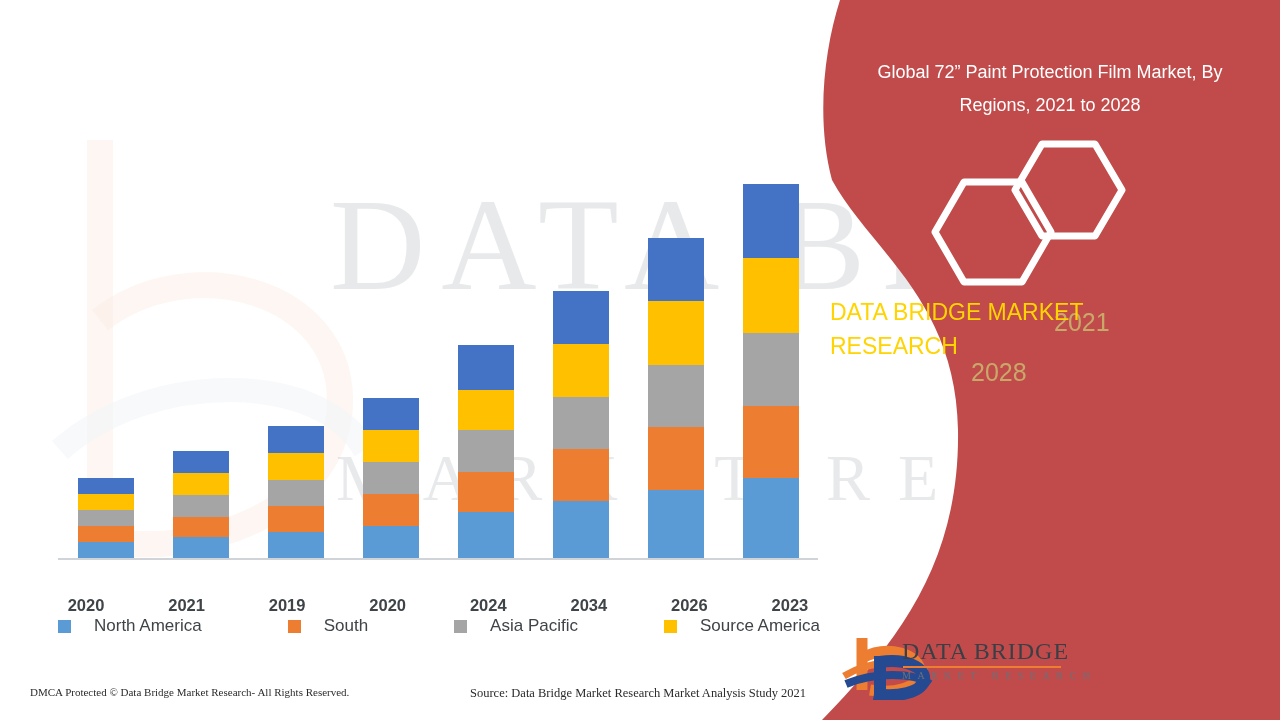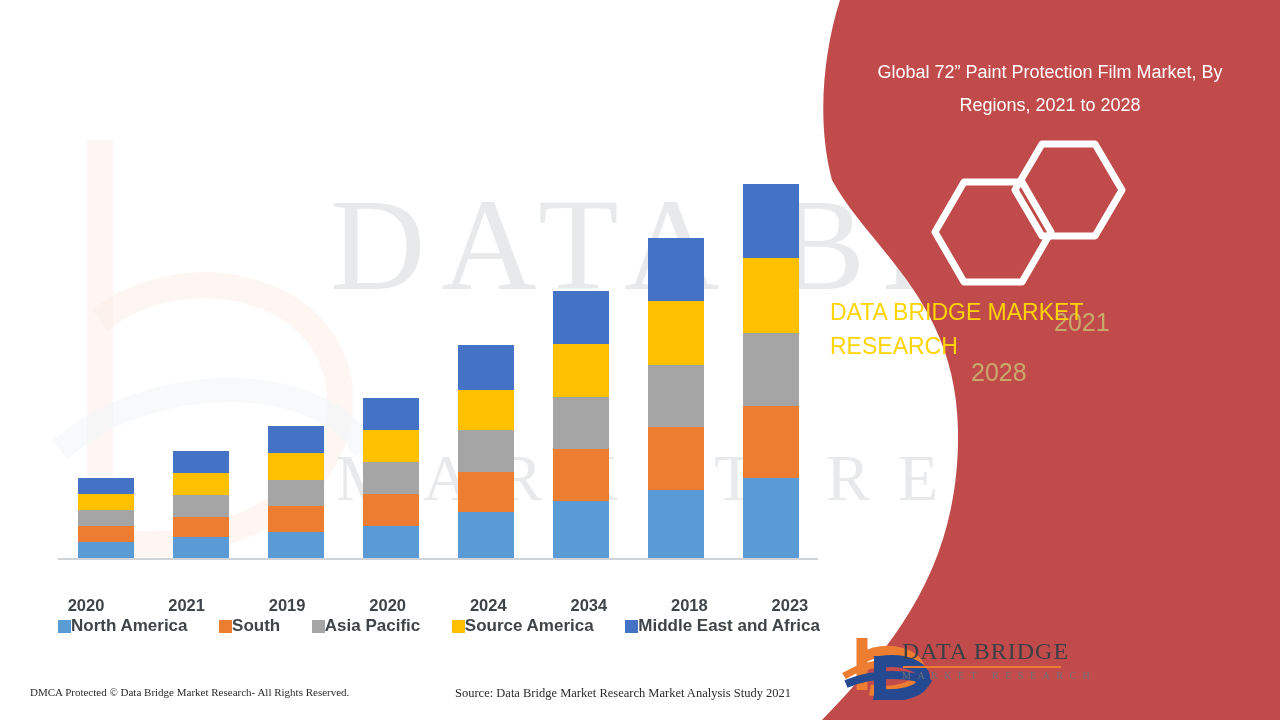--- a/index.html
+++ b/index.html
@@ -59,31 +59,31 @@
     display:flex; justify-content:space-between;
   }
   .xlabel{
     width:56px; text-align:center; font-size:16.5px; font-weight:700; color:#3f4448;
   }
 
   .legend{
     position:absolute; left:58px; top:616px; width:762px;
     display:flex; align-items:center; justify-content:space-between;
   }
-  .legend-item{ display:flex; align-items:center; gap:0;font-weight:bold; }
+  .legend-item{ display:flex; align-items:center; gap:23px; }
   .legend-swatch{ width:13px; height:13px; flex:0 0 auto; }
   .legend-label{ font-size:17px; color:#3f4448; white-space:nowrap; }
 
   
   .footer-dmca{
     position:absolute; left:30px; top:686px; font-size:11px; color:#2b2b2b;
     font-family:"Liberation Serif", serif; z-index:3;
   }
   .footer-source{
-    position:absolute; left:455px; top:686px; font-size:12.5px; color:#2b2b2b;
+    position:absolute; left:470px; top:686px; font-size:12.5px; color:#2b2b2b;
     font-family:"Liberation Serif", serif; z-index:3;
   }
 
   
   .red-panel{ position:absolute; right:0; top:0; width:470px; height:720px; z-index:1; }
   .red-panel svg{ display:block; }
 
   .panel-content{ position:absolute; right:0; top:0; width:470px; height:720px; z-index:2; pointer-events:none;}
   .panel-title{
     position:absolute; left:30px; top:8px; width:420px;
@@ -231,42 +231,38 @@
       </div>
   </div>
 
   <div class="xlabels" id="xlabels">
       <div class="xlabel">2020</div>
       <div class="xlabel">2021</div>
       <div class="xlabel">2019</div>
       <div class="xlabel">2020</div>
       <div class="xlabel">2024</div>
       <div class="xlabel">2034</div>
-      <div class="xlabel">2018</div>
+      <div class="xlabel">2026</div>
       <div class="xlabel">2023</div>
     </div>
 
   <div class="legend" id="legend">
       <div class="legend-item">
         <span class="legend-swatch" style="background: rgb(91, 155, 213);"></span>
         <span class="legend-label">North America</span>
       </div>
       <div class="legend-item">
         <span class="legend-swatch" style="background: rgb(237, 125, 49);"></span>
         <span class="legend-label">South</span>
       </div>
       <div class="legend-item">
         <span class="legend-swatch" style="background: rgb(165, 165, 165);"></span>
         <span class="legend-label">Asia Pacific</span>
       </div>
       <div class="legend-item">
         <span class="legend-swatch" style="background: rgb(255, 192, 0);"></span>
         <span class="legend-label">Source America</span>
       </div>
-      <div class="legend-item">
-        <span class="legend-swatch" style="background: rgb(68, 114, 196);"></span>
-        <span class="legend-label">Middle East and Africa</span>
-      </div>
     </div>
 </div>
 
 <div class="footer-dmca">DMCA Protected © Data Bridge Market Research- All Rights Reserved.</div>
 <div class="footer-source">Source: Data Bridge Market Research Market Analysis Study 2021</div>
 
 </body></html>

